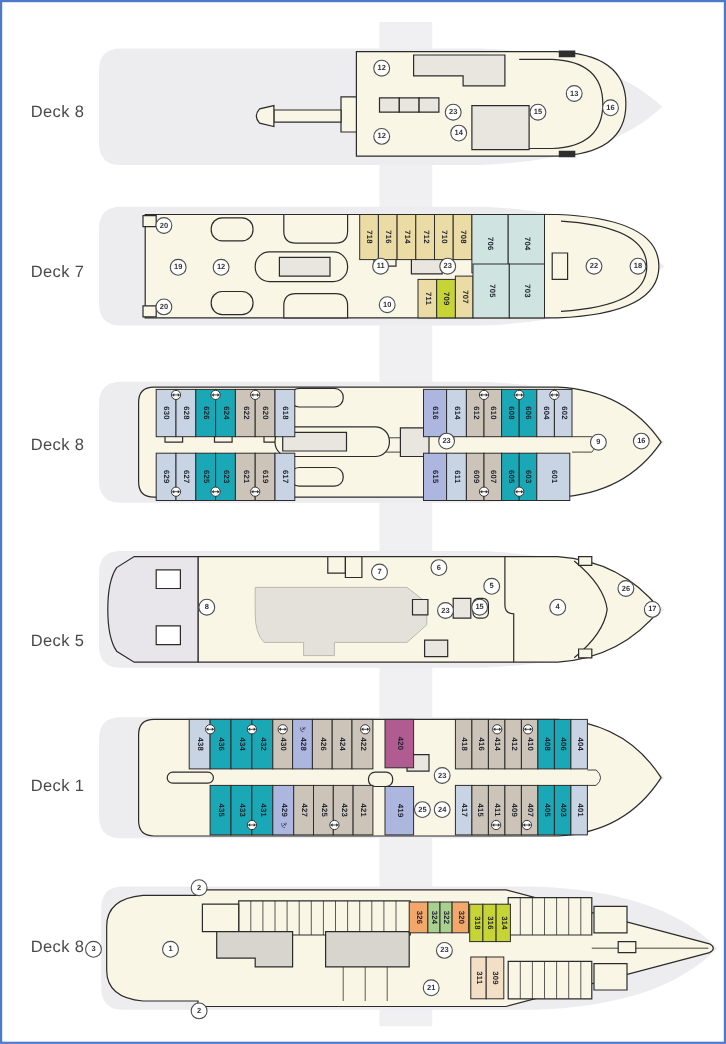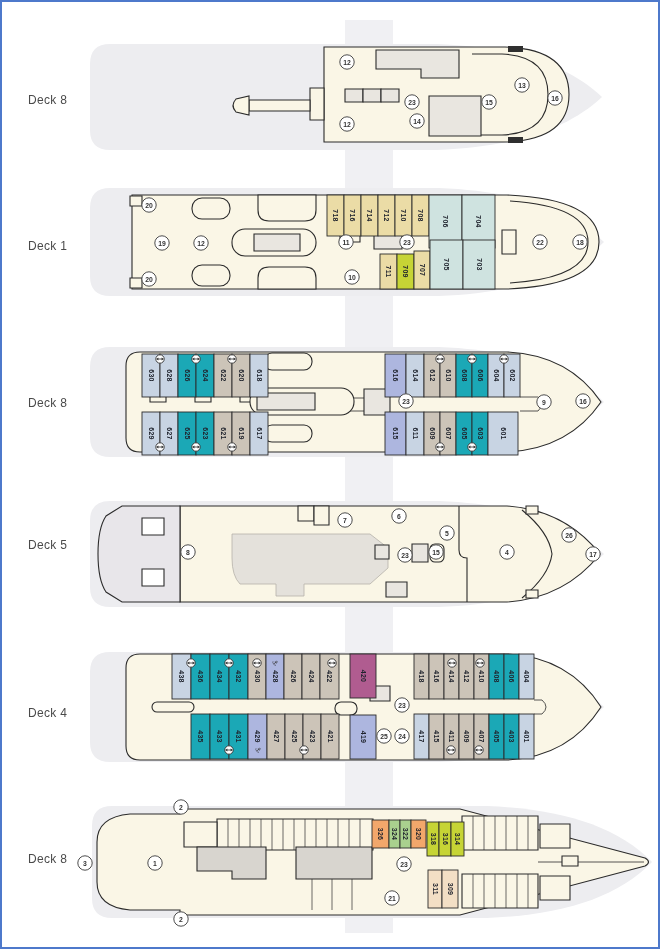--- a/index.html
+++ b/index.html
@@ -1,19 +1,19 @@
 <!DOCTYPE html>
 <html><head>
 <meta charset="utf-8">
 <style>
   html,body{margin:0;padding:0}
   body{width:660px;height:949px;position:relative;background:#fff;
        border:2px solid #4e79cb;box-sizing:border-box;overflow:hidden;
        font-family:"Liberation Sans",sans-serif}
-  .deck-label{position:absolute;left:26px;font-size:12px;color:#4a4a4a;
+  .deck-label{position:absolute;left:26px;font-size:15px;color:#4a4a4a;
               letter-spacing:.3px}
   svg{position:absolute;left:0;top:0}
   text.cab{font-family:"Liberation Sans",sans-serif;font-size:7px;font-weight:700;
            fill:#20242e;letter-spacing:.2px}
   text.leg{font-family:"Liberation Sans",sans-serif;font-size:6.8px;font-weight:600;fill:#333}
   text.anc{font-family:"DejaVu Sans",sans-serif;font-size:7px;fill:#333}
 </style>
 </head>
 <body>
 
@@ -531,17 +531,17 @@
         <text x="390" y="896.4" class="leg" text-anchor="middle" dominant-baseline="central">21</text>
       </g>
       <g>
         <circle cx="179" cy="917" r="7.2" fill="#fff" stroke="#4d4d4d" stroke-width="1"></circle>
         <text x="179" y="917.4" class="leg" text-anchor="middle" dominant-baseline="central">2</text>
       </g>
     </g>
   </svg>
 
 <div class="deck-label" style="top:91px">Deck 8</div>
-<div class="deck-label" style="top:237px">Deck 1</div>
+<div class="deck-label" style="top:237px">Deck 7</div>
 <div class="deck-label" style="top:394px">Deck 8</div>
-<div class="deck-label" style="top:536px">Deck 5</div>
-<div class="deck-label" style="top:704px">Deck 4</div>
+<div class="deck-label" style="top:572px">Deck 5</div>
+<div class="deck-label" style="top:704px">Deck 1</div>
 <div class="deck-label" style="top:850px">Deck 8</div>
 
 </body></html>

